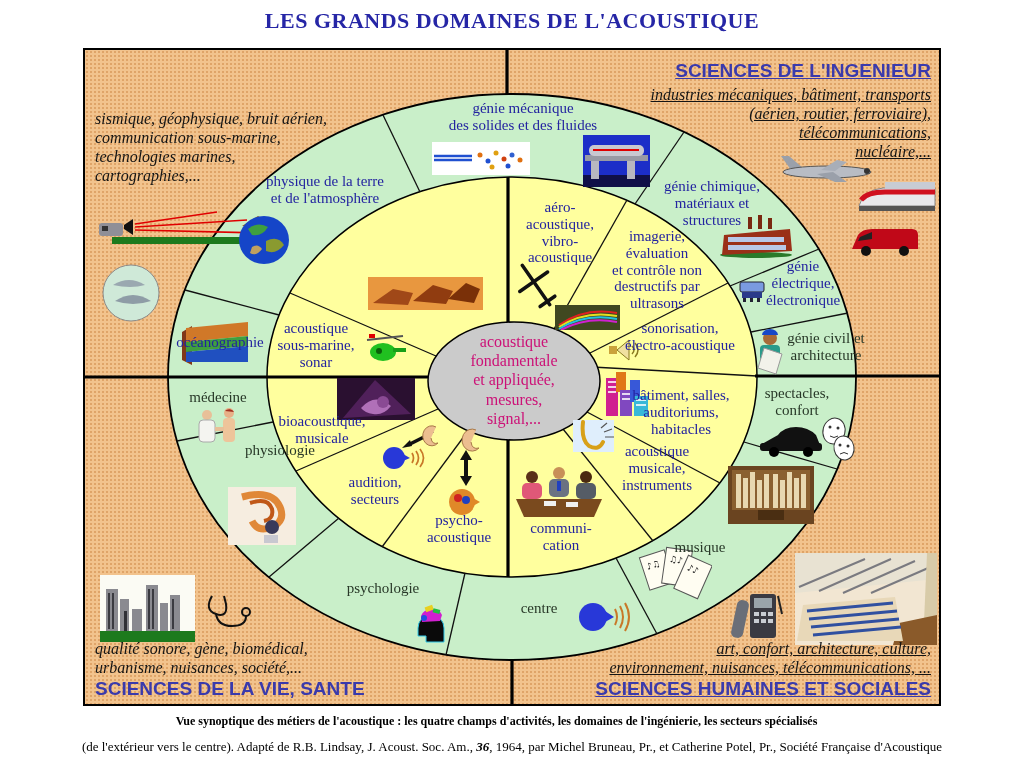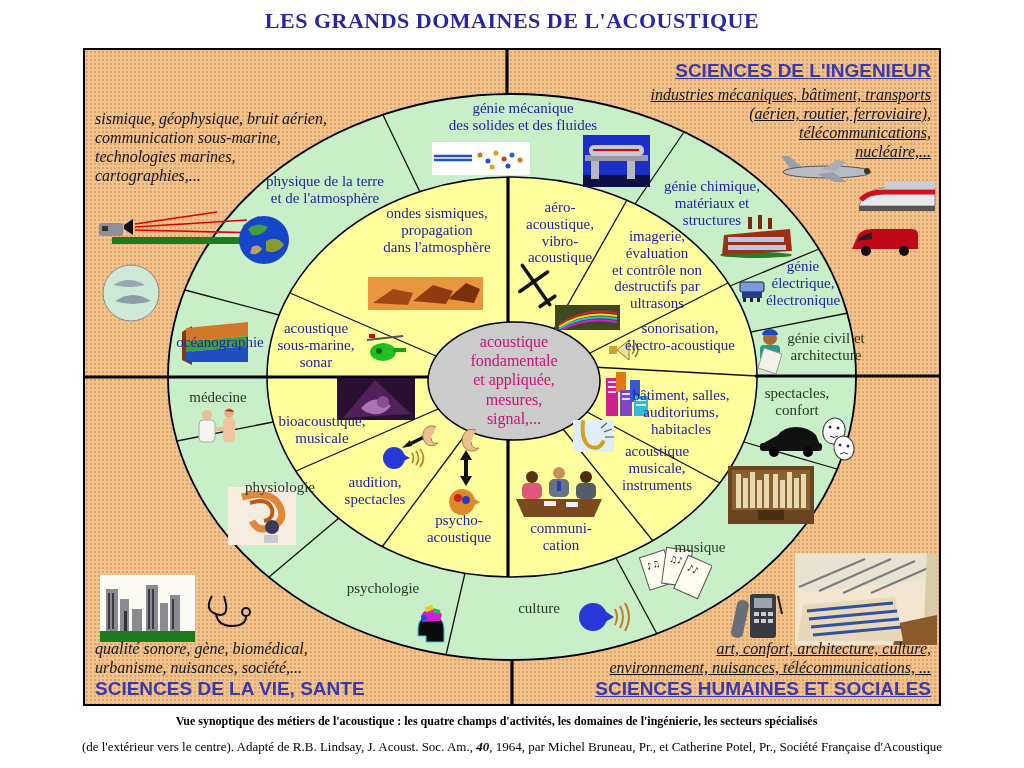--- a/index.html
+++ b/index.html
@@ -474,29 +474,26 @@
 matériaux et
 structures</div>
     <div class="lbl blue" style="left:718px;top:233px;width:110px">génie
 électrique,
 électronique</div>
     <div class="lbl dark" style="left:741px;top:297px;width:125px">génie civil et
 architecture</div>
     <div class="lbl dark" style="left:712px;top:352px;width:110px">spectacles,
 confort</div>
     <div class="lbl dark" style="left:615px;top:497px;width:90px">musique</div>
-    <div class="lbl dark" style="left:454px;top:558px;width:70px">culture</div>
+    <div class="lbl dark" style="left:454px;top:558px;width:70px">centre</div>
     <div class="lbl dark" style="left:298px;top:538px;width:110px">psychologie</div>
-    <div class="lbl dark" style="left:195px;top:437px;width:110px">physiologie</div>
+    <div class="lbl dark" style="left:195px;top:400px;width:110px">physiologie</div>
     <div class="lbl dark" style="left:133px;top:347px;width:95px">médecine</div>
     <div class="lbl blue" style="left:135px;top:292px;width:135px">océanographie</div>
 
-    <div class="lbl blue" style="left:352px;top:180px;width:170px">ondes sismiques,
-propagation
-dans l'atmosphère</div>
     <div class="lbl blue" style="left:475px;top:183px;width:110px">aéro-
 acoustique,
 vibro-
 acoustique</div>
     <div class="lbl blue" style="left:572px;top:220px;width:140px">imagerie,
 évaluation
 et contrôle non
 destructifs par
 ultrasons</div>
     <div class="lbl blue" style="left:595px;top:287px;width:175px">sonorisation,
@@ -505,31 +502,31 @@
 auditoriums,
 habitacles</div>
     <div class="lbl blue" style="left:572px;top:418px;width:130px">acoustique
 musicale,
 instruments</div>
     <div class="lbl blue" style="left:476px;top:487px;width:100px">communi-
 cation</div>
     <div class="lbl blue" style="left:374px;top:479px;width:105px">psycho-
 acoustique</div>
     <div class="lbl blue" style="left:290px;top:441px;width:100px">audition,
-spectacles</div>
+secteurs</div>
     <div class="lbl blue" style="left:237px;top:380px;width:155px">bioacoustique,
 musicale</div>
     <div class="lbl blue" style="left:231px;top:295px;width:125px">acoustique
 sous-marine,
 sonar</div>
 
     <div class="lbl center-lbl" style="left:429px;top:330px;width:145px">acoustique
 fondamentale
 et appliquée,
 mesures,
 signal,...</div>
 
   </div>
 
   <div class="cap1">Vue synoptique des métiers de l'acoustique : les quatre champs d'activités, les domaines de l'ingénierie, les secteurs spécialisés</div>
-  <div class="cap2"><span>(de l'extérieur vers le centre). </span><span class="it">Adapté de R.B. Lindsay, J. Acoust. Soc. Am., </span><span class="bd">40</span><span class="it">, 1964, par Michel Bruneau, Pr., et Catherine Potel, Pr., Société Française d'Acoustique</span></div>
+  <div class="cap2"><span>(de l'extérieur vers le centre). </span><span class="it">Adapté de R.B. Lindsay, J. Acoust. Soc. Am., </span><span class="bd">36</span><span class="it">, 1964, par Michel Bruneau, Pr., et Catherine Potel, Pr., Société Française d'Acoustique</span></div>
 
 </div>
 
 </body></html>

